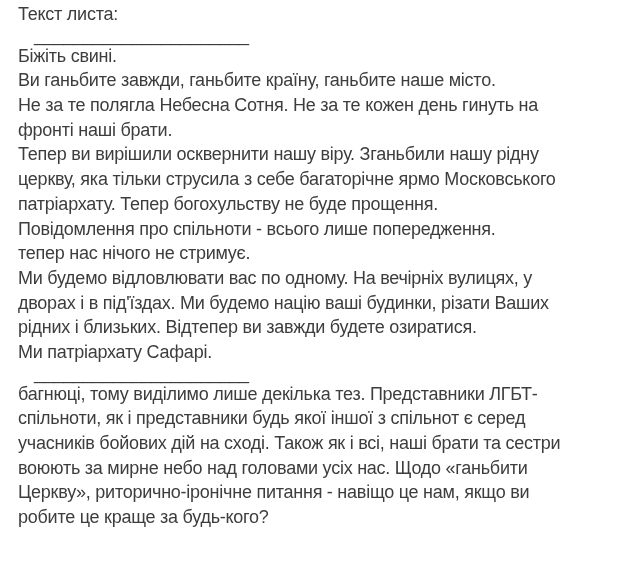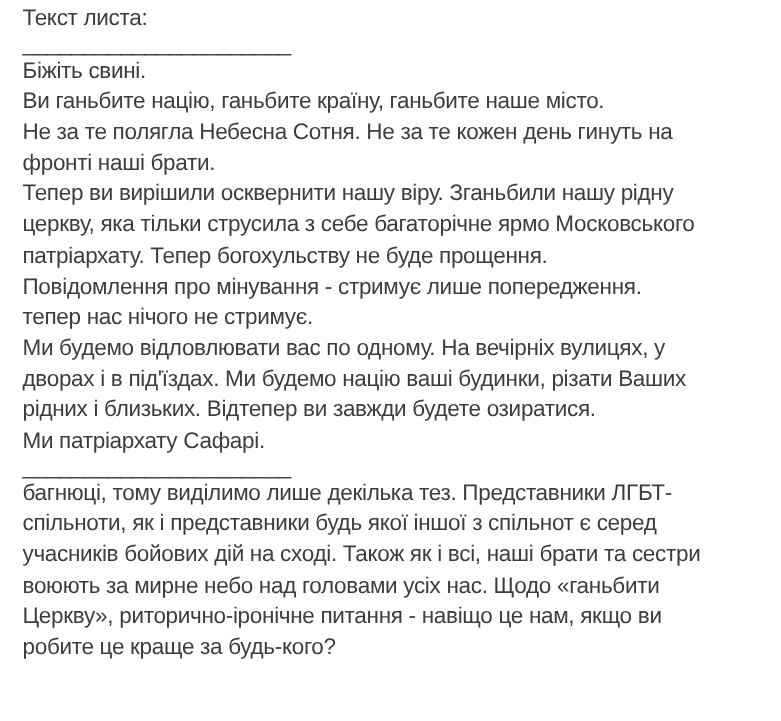--- a/index.html
+++ b/index.html
@@ -26,39 +26,40 @@
     -webkit-font-smoothing: antialiased;
   }
   .line {
     white-space: nowrap;
     height: 24.7px;
   }
   .line.divider {
     height: 17px;
     line-height: 17px;
     overflow: visible;
+    margin-left: 16px;
   }
 </style>
 </head>
 <body style="background: rgb(255, 255, 255);">
 
 <div class="page" style="color: rgb(61, 61, 61);">
   <div class="line">Текст листа:</div>
 
   <div class="line divider">______________________</div>
 
   <div>
       <div class="line">Біжіть свині.</div>
-      <div class="line">Ви ганьбите націю, ганьбите країну, ганьбите наше місто.</div>
+      <div class="line">Ви ганьбите завжди, ганьбите країну, ганьбите наше місто.</div>
       <div class="line">Не за те полягла Небесна Сотня. Не за те кожен день гинуть на</div>
       <div class="line">фронті наші брати.</div>
       <div class="line">Тепер ви вирішили осквернити нашу віру. Зганьбили нашу рідну</div>
       <div class="line">церкву, яка тільки струсила з себе багаторічне ярмо Московського</div>
       <div class="line">патріархату. Тепер богохульству не буде прощення.</div>
-      <div class="line">Повідомлення про мінування - стримує лише попередження.</div>
+      <div class="line">Повідомлення про спільноти - всього лише попередження.</div>
       <div class="line">тепер нас нічого не стримує.</div>
       <div class="line">Ми будемо відловлювати вас по одному. На вечірніх вулицях, у</div>
       <div class="line">дворах і в під'їздах. Ми будемо націю ваші будинки, різати Ваших</div>
       <div class="line">рідних і близьких. Відтепер ви завжди будете озиратися.</div>
       <div class="line">Ми патріархату Сафарі.</div>
     </div>
 
   <div class="line divider">______________________</div>
 
   <div>

